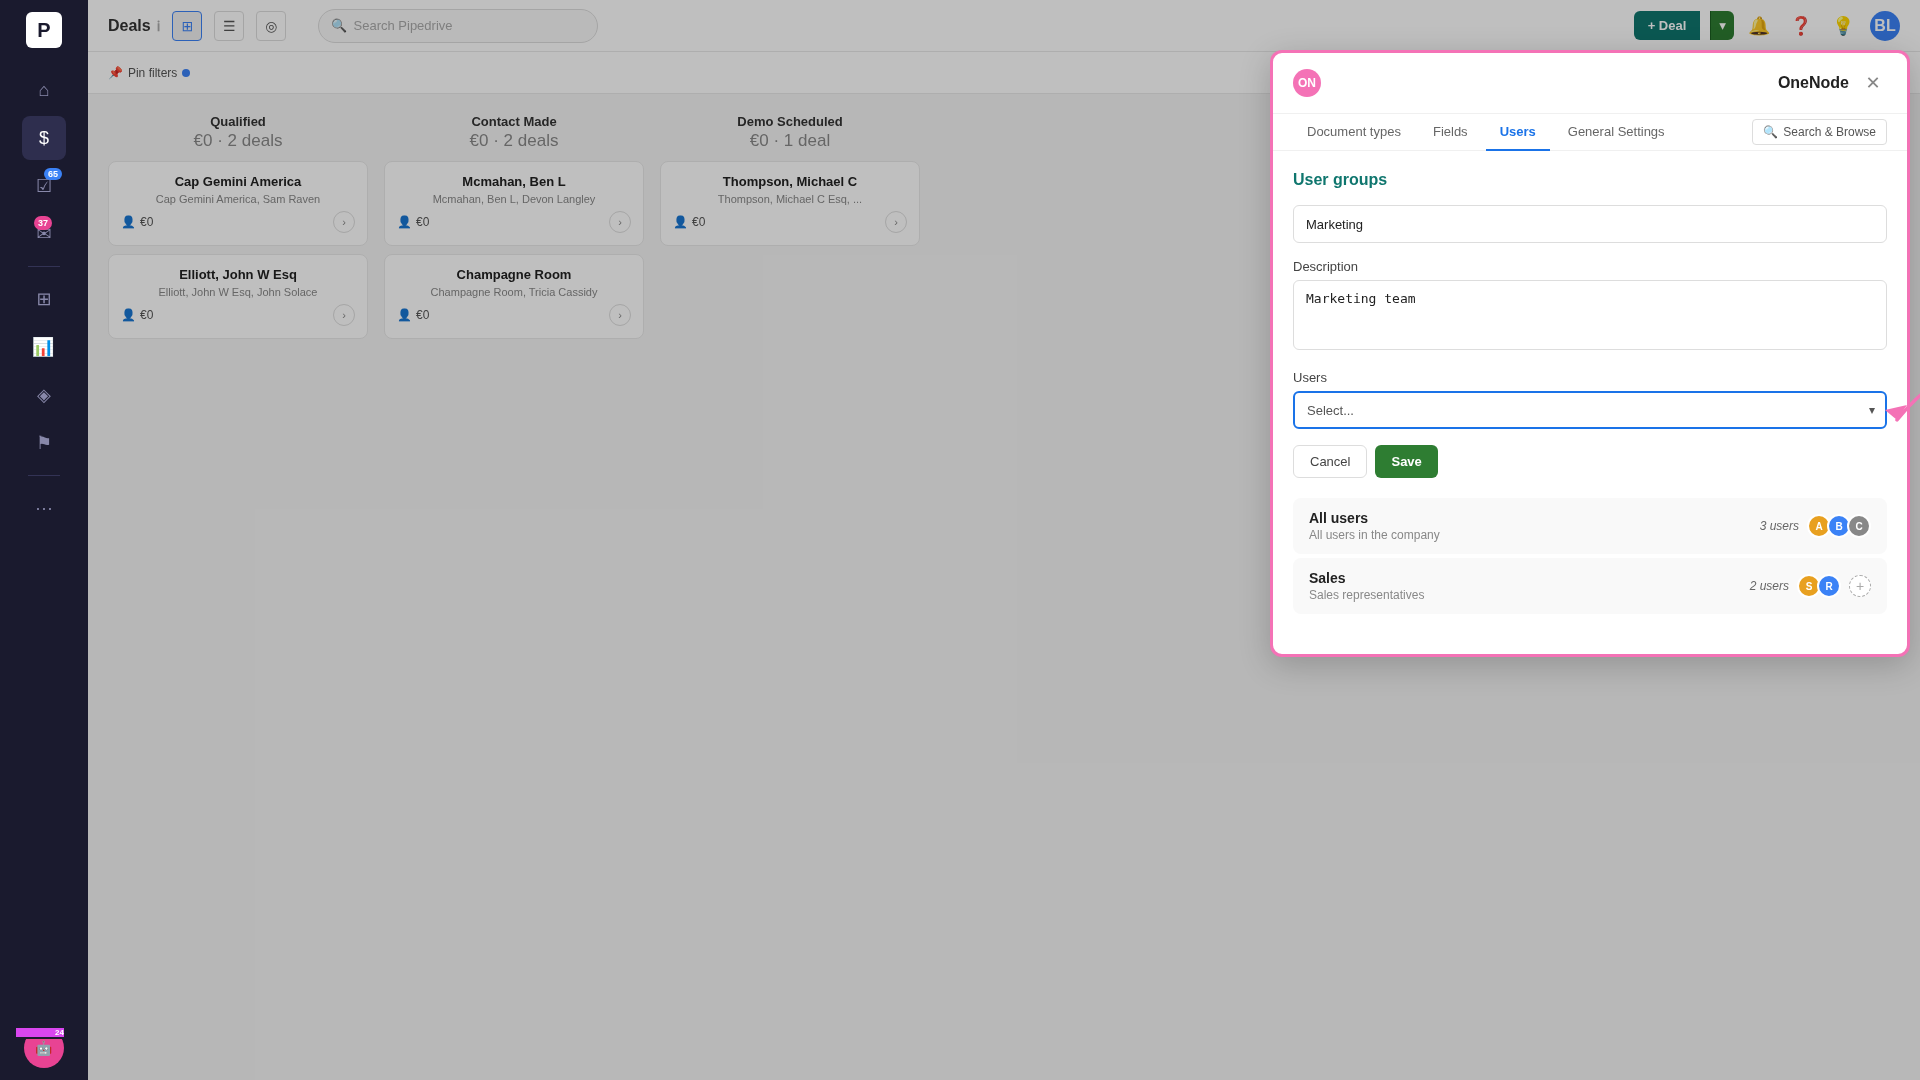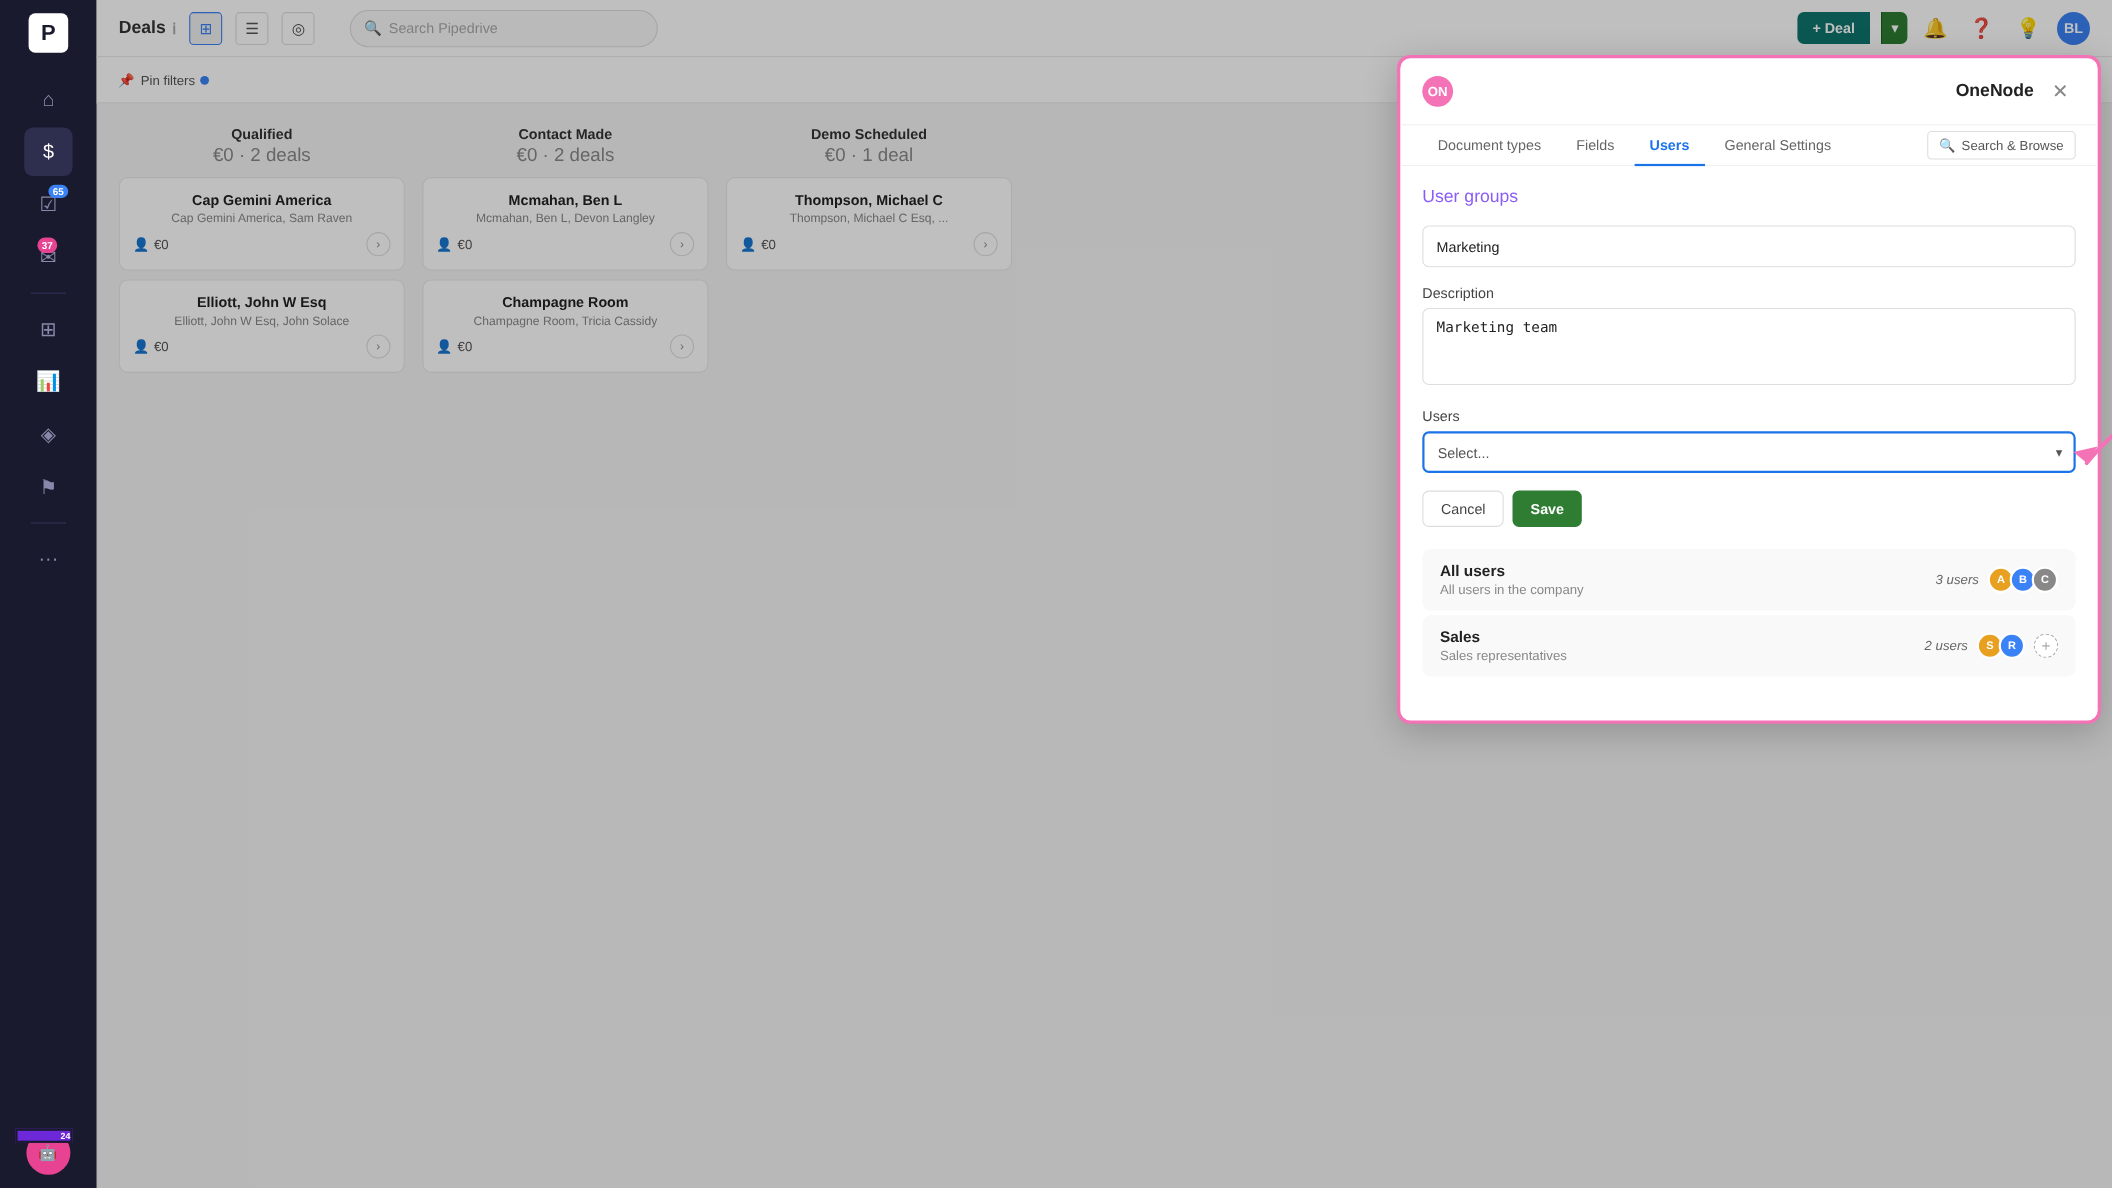--- a/index.html
+++ b/index.html
@@ -59,21 +59,21 @@
     .btn-add-deal-caret {
       background: #2e7d32; color: white; border: none; border-left: 1px solid #1b5e20;
       border-radius: 0 6px 6px 0; padding: 7px 8px; cursor: pointer;
     }
     .view-btn {
       width: 30px; height: 30px; border: 1px solid #ddd; background: white; border-radius: 4px;
       display: flex; align-items: center; justify-content: center; cursor: pointer; color: #555; font-size: 14px;
     }
     .view-btn.active { background: #f0f0f0; border-color: #3b82f6; color: #3b82f6; }
     .topbar-icon { color: #666; font-size: 18px; cursor: pointer; width: 32px; height: 32px; display: flex; align-items: center; justify-content: center; }
-    .topbar-avatar { width: 30px; height: 30px; border-radius: 50%; background: #3b82f6; color: white; font-size: 13px; font-weight: bold; display: flex; align-items: center; justify-content: center; }
+    .topbar-avatar { width: 30px; height: 30px; border-radius: 50%; background: #3b82f6; color: white; font-size: 16px; font-weight: bold; display: flex; align-items: center; justify-content: center; }
 
     
     .filters-bar {
       height: 42px; background: white; border-bottom: 1px solid #e8e8e8;
       display: flex; align-items: center; padding: 0 20px; gap: 8px;
     }
     .pin-filters { display: flex; align-items: center; gap: 5px; font-size: 12px; color: #555; cursor: pointer; }
     .pin-dot { width: 8px; height: 8px; border-radius: 50%; background: #3b82f6; }
 
     
@@ -122,21 +122,21 @@
       padding: 10px 14px; font-size: 13px; color: #666; cursor: pointer; border-bottom: 2px solid transparent; margin-bottom: -1px;
     }
     .modal-tab.active { color: #1a73e8; border-bottom-color: #1a73e8; font-weight: 600; }
     .modal-search-btn {
       margin-left: auto; display: flex; align-items: center; gap: 5px; font-size: 12px; color: #555;
       border: 1px solid #ddd; border-radius: 4px; padding: 5px 10px; cursor: pointer; background: white;
     }
 
     
     .modal-body { padding: 20px; }
-    .section-title { font-size: 16px; font-weight: 400; color: #8b5cf6; margin-bottom: 16px; }
+    .section-title { font-size: 16px; font-weight: 700; color: #0f766e; margin-bottom: 16px; }
     .form-group { margin-bottom: 16px; }
     .form-label { font-size: 13px; color: #444; margin-bottom: 6px; display: block; }
     .form-input {
       width: 100%; height: 38px; border: 1px solid #ddd; border-radius: 6px; padding: 0 12px;
       font-size: 13px; color: #222; outline: none;
     }
     .form-textarea {
       width: 100%; height: 70px; border: 1px solid #ddd; border-radius: 6px; padding: 10px 12px;
       font-size: 13px; color: #222; outline: none; resize: none;
     }
@@ -200,21 +200,21 @@
   <div class="sidebar-icon">⊞</div>
   <div class="sidebar-icon">📊</div>
   <div class="sidebar-icon">◈</div>
   <div class="sidebar-icon">⚑</div>
   <div class="sidebar-divider"></div>
   <div class="sidebar-icon">···</div>
 
   <div class="sidebar-bottom">
     <div class="sidebar-avatar-bot">
       🤖
-      <span class="badge" style="background:#6d28d9;border:2px solid #1a1a2e;font-size:8px;padding-left:39px;">24</span>
+      <span class="badge" style="background:#d946ef;border:2px solid #1a1a2e;font-size:8px;padding-left:39px;">24</span>
     </div>
   </div>
 </div>
 
 <div class="main">
 
   <div class="topbar">
     <div class="topbar-title">
       <span>Deals</span>
       <span class="topbar-info">ℹ</span>

